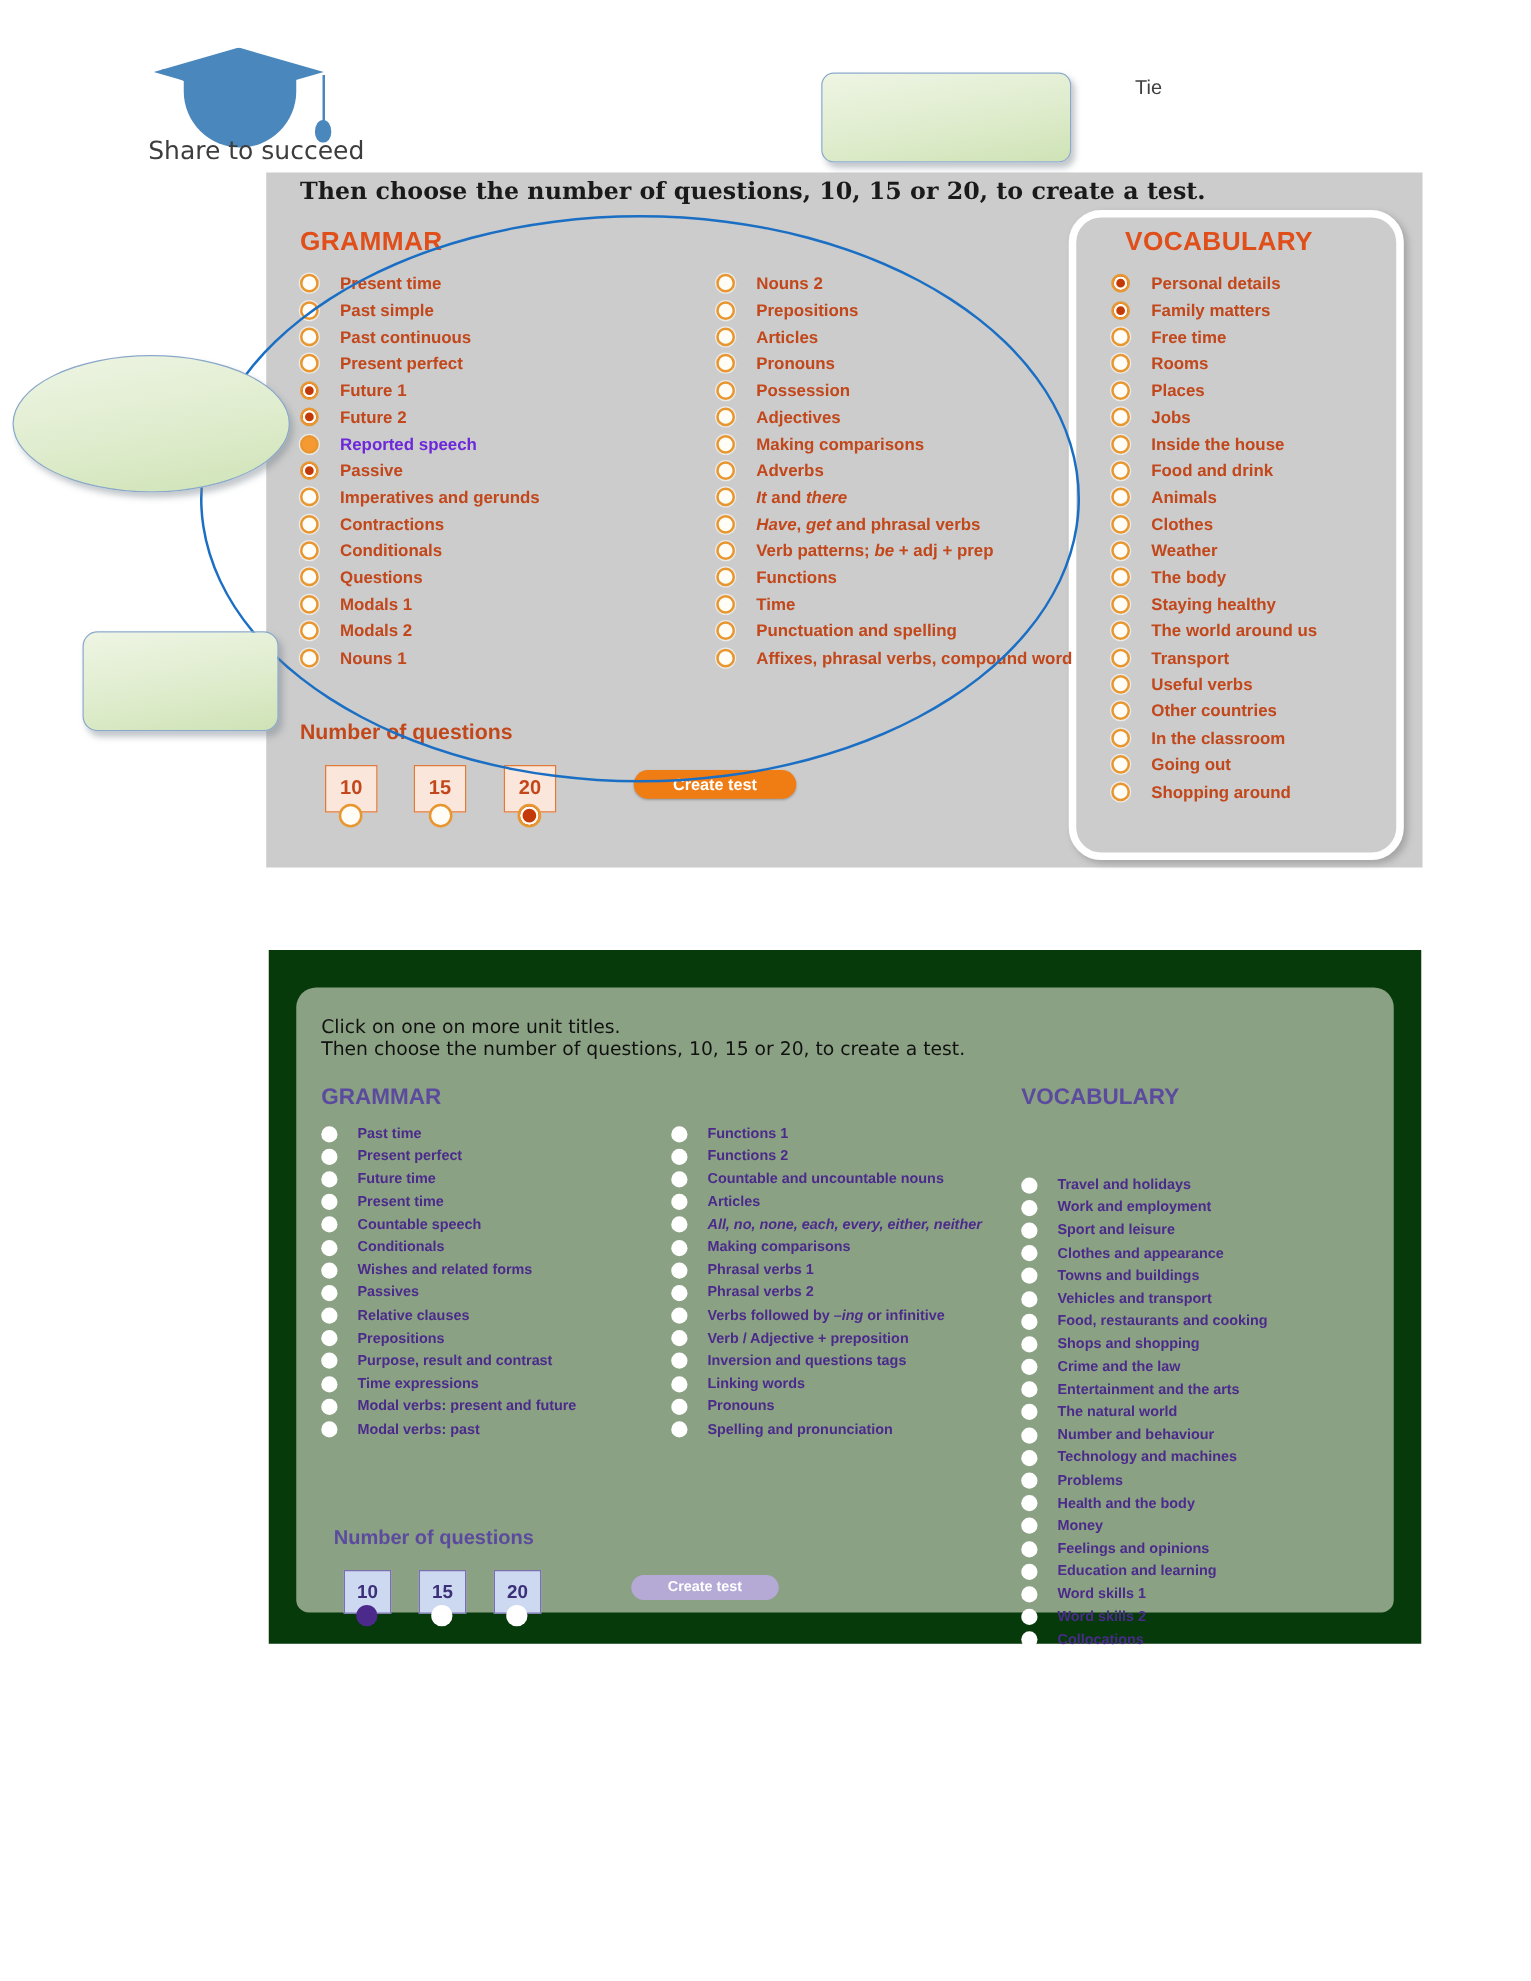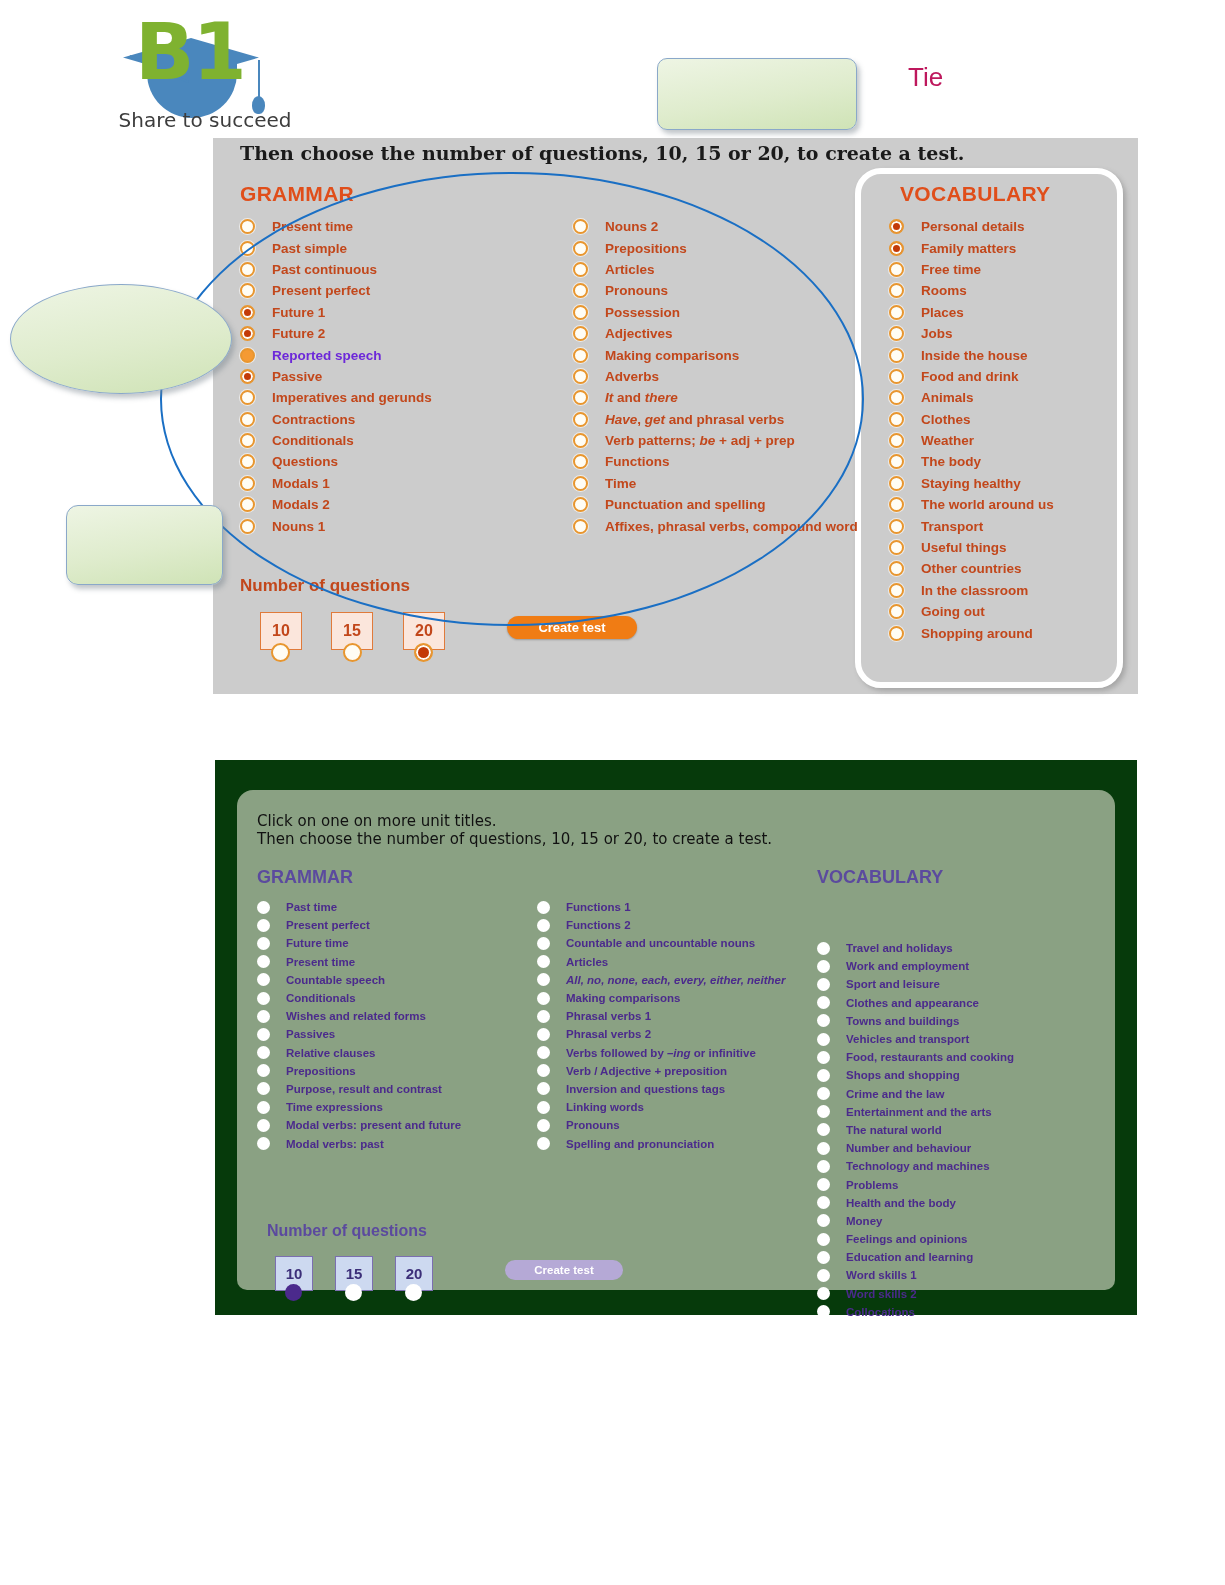--- a/index.html
+++ b/index.html
@@ -33,21 +33,21 @@
     position:absolute;left:40px;top:5px;font-size:78px;font-weight:bold;color:#7fb230;
     font-family:"DejaVu Sans",sans-serif;letter-spacing:-2px;line-height:1;
   }
   #logo .slogan{
     position:absolute;left:0px;top:100px;width:220px;text-align:center;
     font-size:20px;color:#3d3d3d;font-family:"DejaVu Sans",sans-serif;
   }
 
   
   #tie-label{
-    position:absolute;left:908px;top:62px;font-size:26px;color:#be185d;
+    position:absolute;left:908px;top:62px;font-size:16px;color:#404040;
     font-family:"Liberation Sans",sans-serif;
   }
 
   
   #top-panel{
     position:absolute;left:213px;top:138px;width:925px;height:556px;
     background:#cccccc;
   }
   #top-instruction{
     position:absolute;left:27px;top:4px;font-size:19px;font-weight:bold;color:#1a1a1a;
@@ -185,21 +185,20 @@
 </style>
 </head>
 <body>
 
 <div id="logo">
   <div class="cap"></div>
   <div class="bowl"></div>
   <div class="cap-edge"></div>
   <div class="tassel-line"></div>
   <div class="tassel-ball"></div>
-  <div class="b1">B1</div>
   <div class="slogan">Share to succeed</div>
 </div>
 
 <div id="tie-label">Tie</div>
 
 <div id="top-panel">
 
   <div id="top-instruction">Then choose the number of questions, 10, 15 or 20, to create a test.</div>
 
   <div class="sec-head" id="grammar-head">GRAMMAR</div>
@@ -387,21 +386,21 @@
       <div class="row">
         <div class="radio"></div>
         <span class="rlabel">The world around us</span>
       </div>
       <div class="row">
         <div class="radio"></div>
         <span class="rlabel">Transport</span>
       </div>
       <div class="row">
         <div class="radio"></div>
-        <span class="rlabel">Useful things</span>
+        <span class="rlabel">Useful verbs</span>
       </div>
       <div class="row">
         <div class="radio"></div>
         <span class="rlabel">Other countries</span>
       </div>
       <div class="row">
         <div class="radio"></div>
         <span class="rlabel">In the classroom</span>
       </div>
       <div class="row">

